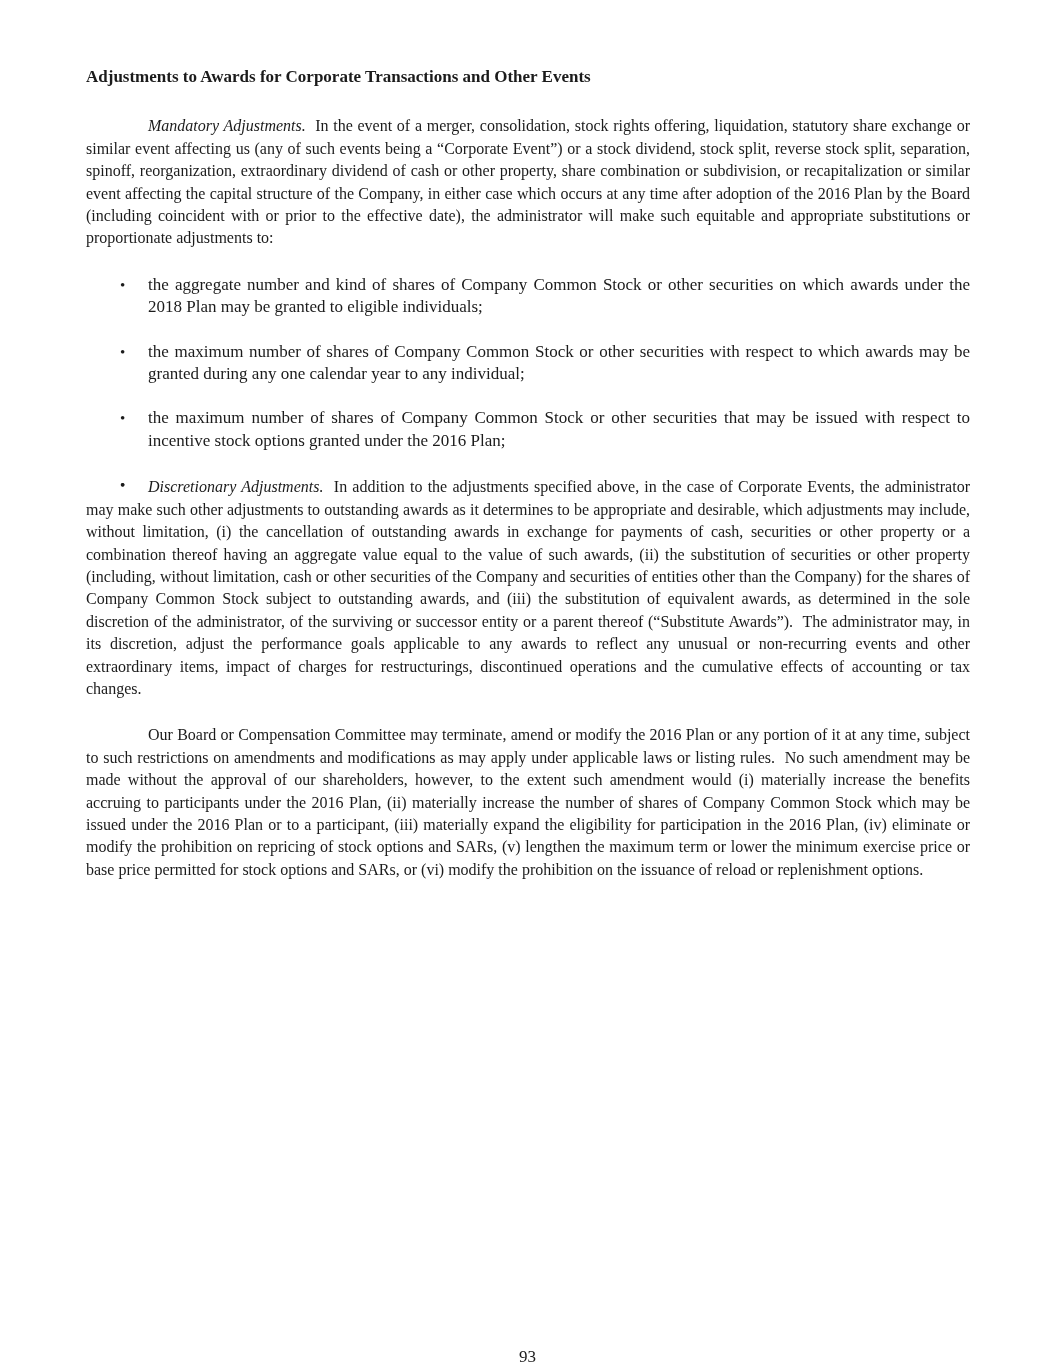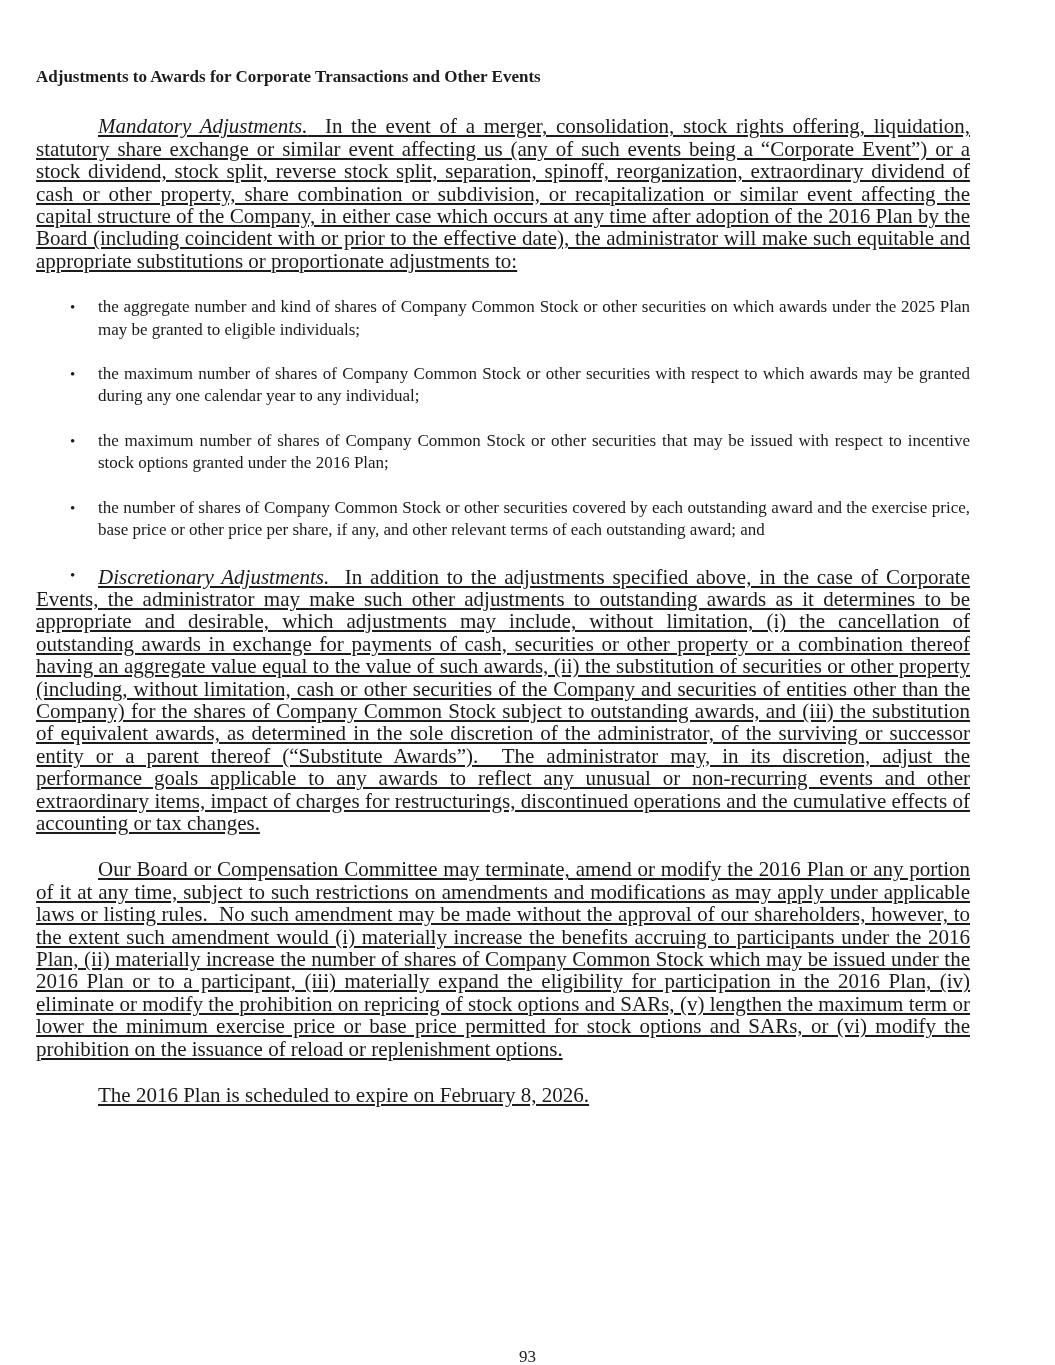--- a/index.html
+++ b/index.html
@@ -15,38 +15,37 @@
     font-family: "Liberation Serif", "DejaVu Serif", serif;
     color: #1b1b1b;
     overflow: hidden;
   }
 
   .page {
     position: absolute;
     top: 0; left: 0;
     width: 1055px;
     height: 1365px;
-    padding: 66px 85px 0 36px;
+    padding: 66px 85px 0 86px;
   }
 
   .doc-heading {
     font-size: 17px;
     line-height: 22.4px;
     font-weight: bold;
     margin-bottom: 27px;
     text-align: left;
   }
 
   .para {
-    font-size: 21px;
+    font-size: 16px;
     line-height: 22.4px;
     text-align: justify;
     text-indent: 62px;
     margin-bottom: 24px;
-    text-decoration: underline;
   }
 
   .para .lead-italic {
     font-style: italic;
   }
 
   .bullet-list {
     margin-bottom: 24px;
   }
 
@@ -88,46 +87,44 @@
 <div class="page">
 
   <h1 class="doc-heading">Adjustments to Awards for Corporate Transactions and Other Events</h1>
 
   <p class="para"><span class="lead-italic">Mandatory Adjustments.</span><span>&nbsp; In the event of a merger, consolidation, stock rights offering, liquidation, statutory share exchange or similar event affecting us (any of such events being a “Corporate Event”) or a stock dividend, stock split, reverse stock split, separation, spinoff, reorganization, extraordinary dividend of cash or other property, share combination or subdivision, or recapitalization or similar event affecting the capital structure of the Company, in either case which occurs at any time after adoption of the 2016 Plan by the Board (including coincident with or prior to the effective date), the administrator will make such equitable and appropriate substitutions or proportionate adjustments to:</span></p>
 
   <div class="bullet-list">
 
     <div class="bullet-item">
       <span class="bullet-marker">•</span>
-      <span>the aggregate number and kind of shares of Company Common Stock or other securities on which awards under the 2025 Plan may be granted to eligible individuals;</span>
+      <span>the aggregate number and kind of shares of Company Common Stock or other securities on which awards under the 2018 Plan may be granted to eligible individuals;</span>
     </div>
 
     <div class="bullet-item">
       <span class="bullet-marker">•</span>
       <span>the maximum number of shares of Company Common Stock or other securities with respect to which awards may be granted during any one calendar year to any individual;</span>
     </div>
 
     <div class="bullet-item">
       <span class="bullet-marker">•</span>
       <span>the maximum number of shares of Company Common Stock or other securities that may be issued with respect to incentive stock options granted under the 2016 Plan;</span>
     </div>
 
     <div class="bullet-item">
       <span class="bullet-marker">•</span>
-      <span>the number of shares of Company Common Stock or other securities covered by each outstanding award and the exercise price, base price or other price per share, if any, and other relevant terms of each outstanding award; and</span>
     </div>
 
     <div class="bullet-item">
       <span class="bullet-marker">•</span>
     </div>
 
   </div>
 
   <p class="para"><span class="lead-italic">Discretionary Adjustments.</span><span>&nbsp; In addition to the adjustments specified above, in the case of Corporate Events, the administrator may make such other adjustments to outstanding awards as it determines to be appropriate and desirable, which adjustments may include, without limitation, (i) the cancellation of outstanding awards in exchange for payments of cash, securities or other property or a combination thereof having an aggregate value equal to the value of such awards, (ii) the substitution of securities or other property (including, without limitation, cash or other securities of the Company and securities of entities other than the Company) for the shares of Company Common Stock subject to outstanding awards, and (iii) the substitution of equivalent awards, as determined in the sole discretion of the administrator, of the surviving or successor entity or a parent thereof (“Substitute Awards”).&nbsp; The administrator may, in its discretion, adjust the performance goals applicable to any awards to reflect any unusual or non-recurring events and other extraordinary items, impact of charges for restructurings, discontinued operations and the cumulative effects of accounting or tax changes.</span></p>
 
 
   <p class="para">Our Board or Compensation Committee may terminate, amend or modify the 2016 Plan or any portion of it at any time, subject to such restrictions on amendments and modifications as may apply under applicable laws or listing rules.&nbsp; No such amendment may be made without the approval of our shareholders, however, to the extent such amendment would (i) materially increase the benefits accruing to participants under the 2016 Plan, (ii) materially increase the number of shares of Company Common Stock which may be issued under the 2016 Plan or to a participant, (iii) materially expand the eligibility for participation in the 2016 Plan, (iv) eliminate or modify the prohibition on repricing of stock options and SARs, (v) lengthen the maximum term or lower the minimum exercise price or base price permitted for stock options and SARs, or (vi) modify the prohibition on the issuance of reload or replenishment options.</p>
 
-  <p class="para">The 2016 Plan is scheduled to expire on February 8, 2026.</p>
 
   <div class="page-number">93</div>
 
 </div>
 
 </body></html>

